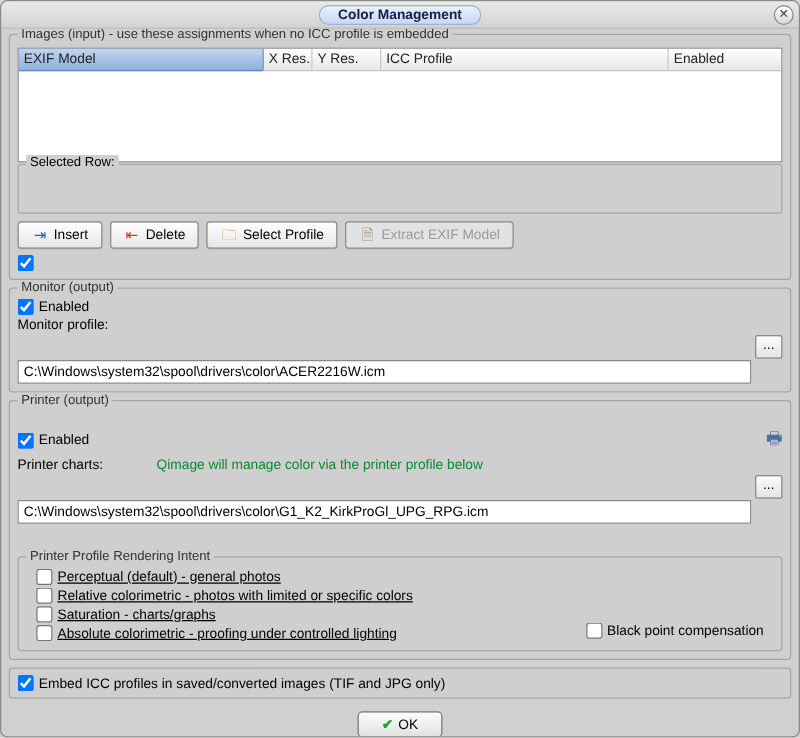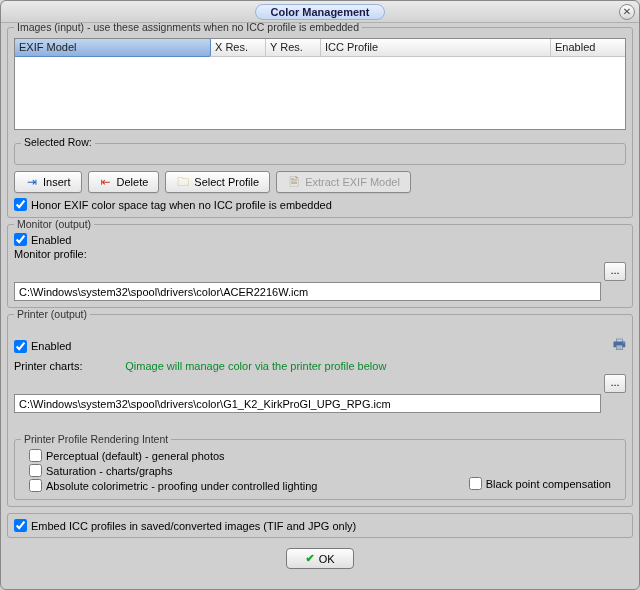--- a/index.html
+++ b/index.html
@@ -100,22 +100,22 @@
   }
   .th.sel {
     background: linear-gradient(#c0d6f0, #8eb0de);
     border: 1px solid #5a8bc8;
     border-radius: 2px;
     margin: -1px 0 -1px -1px;
   }
   .selected-row-box {
     border: 1px solid #a6a6a6;
     border-radius: 3px;
-    height: 22px;
-    margin-top: 13px;
+    height: 40px;
+    margin-top: 1px;
     position: relative;
   }
   .sr-legend {
     position: absolute;
     top: -8px;
     left: 6px;
     background: #cfcfcf;
     padding: 0 3px;
     font-size: 10.5px;
   }
@@ -212,21 +212,21 @@
     display: flex;
     align-items: center;
     gap: 4px;
     padding: 1px 2px;
     font-size: 11px;
   }
   .intent-grid {
     display: flex;
     gap: 20px;
   }
-  .intent-col-left .intent-row { margin-left: 6px; }
+  .intent-col-left .intent-row { margin-left: 6px; text-decoration: underline; }
   .okbar {
     display: flex;
     justify-content: center;
     padding: 4px 0 2px 0;
   }
   .ok-btn {
     background: linear-gradient(#fdfdfd, #e0e0e0);
     border: 1px solid #7a7a7a;
     border-radius: 4px;
     padding: 3px 18px;
@@ -253,21 +253,21 @@
   </div>
 
   <div class="content">
 
     <div class="group" style="padding-top:10px;">
       <div class="group-legend">Images (input) - use these assignments when no ICC profile is embedded</div>
 
       <div class="table-wrap">
         <div class="thead">
           <div class="th sel" style="width:197px">EXIF Model</div>
-          <div class="th" style="width:55px">X Res.</div>
+          <div class="th" style="width:39px">X Res.</div>
           <div class="th" style="width:55px">Y Res.</div>
           <div class="th" style="width:230px">ICC Profile</div>
           <div class="th" style="flex:1;border-right:none;">Enabled</div>
         </div>
       </div>
 
       <div class="selected-row-box">
         <div class="sr-legend">Selected Row:</div>
       </div>
 
@@ -285,21 +285,20 @@
           <span>Select Profile</span>
         </div>
         <div class="btn disabled">
           <span class="ic extract">🗎</span>
           <span>Extract EXIF Model</span>
         </div>
       </div>
 
       <div class="check-row">
         <input type="checkbox" checked="" style="">
-        <span>Honor EXIF color space tag when no ICC profile is embedded</span>
       </div>
     </div>
 
     <div class="group" style="padding-top:8px;">
       <div class="group-legend">Monitor (output)</div>
       <div class="check-row" style="margin-top:0;">
         <input type="checkbox" checked="" style="">
         <span>Enabled</span>
       </div>
       <div class="label-line">Monitor profile:</div>
@@ -331,20 +330,24 @@
       <div class="group" style="margin-top:26px;padding-top:8px;">
         <div class="group-legend">Printer Profile Rendering Intent</div>
         <div class="intent-grid">
           <div class="intent-col-left" style="flex:1">
             <div class="intent-row">
               <input type="checkbox" style="">
               <span>Perceptual (default) - general photos</span>
             </div>
             <div class="intent-row">
               <input type="checkbox" style="">
+              <span>Relative colorimetric - photos with limited or specific colors</span>
+            </div>
+            <div class="intent-row">
+              <input type="checkbox" style="">
               <span>Saturation - charts/graphs</span>
             </div>
             <div class="intent-row">
               <input type="checkbox" style="">
               <span>Absolute colorimetric - proofing under controlled lighting</span>
             </div>
           </div>
           <div style="display:flex;align-items:flex-end;padding-bottom:2px;padding-right:6px;">
             <div class="intent-row">
               <input type="checkbox" style="">

